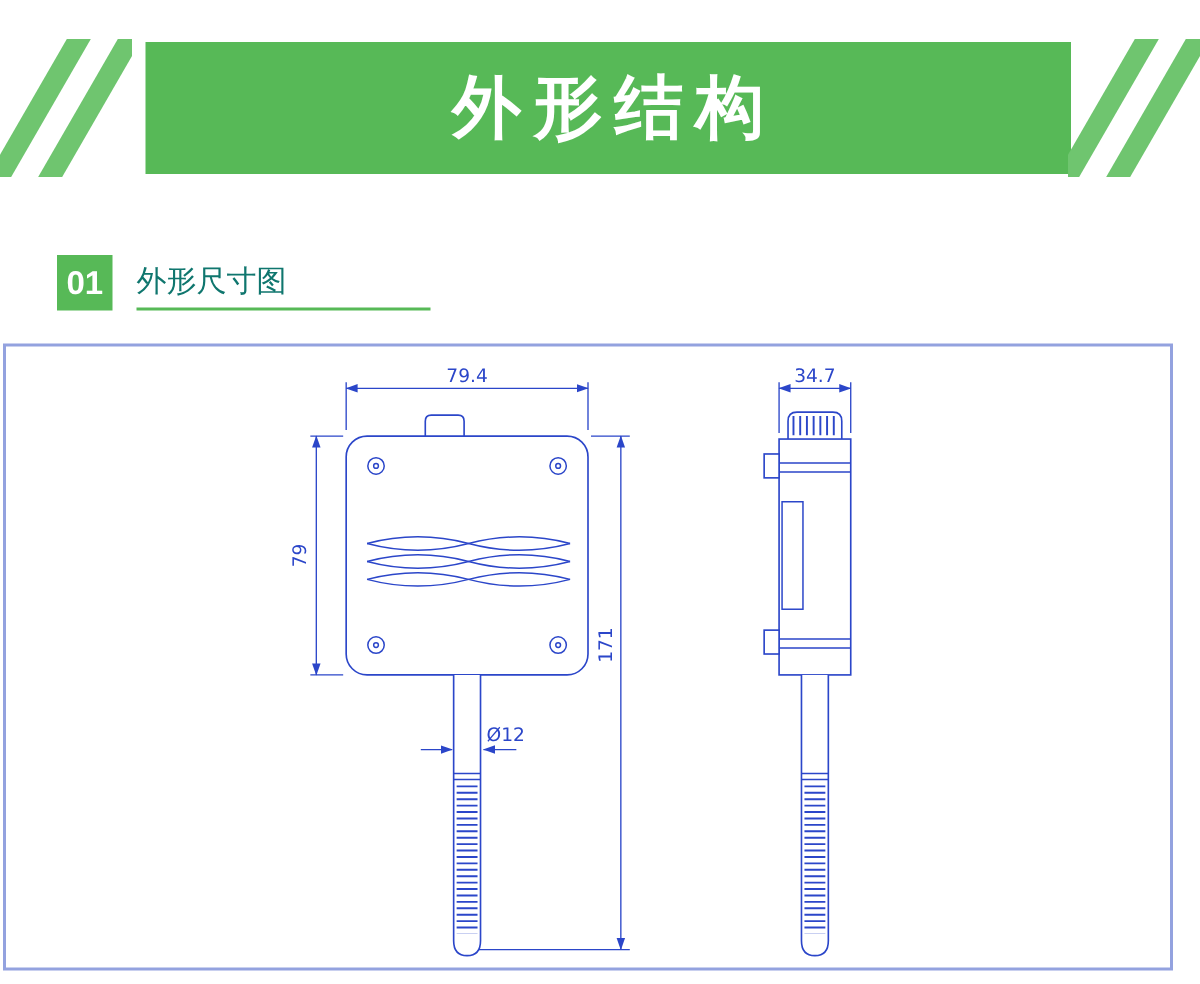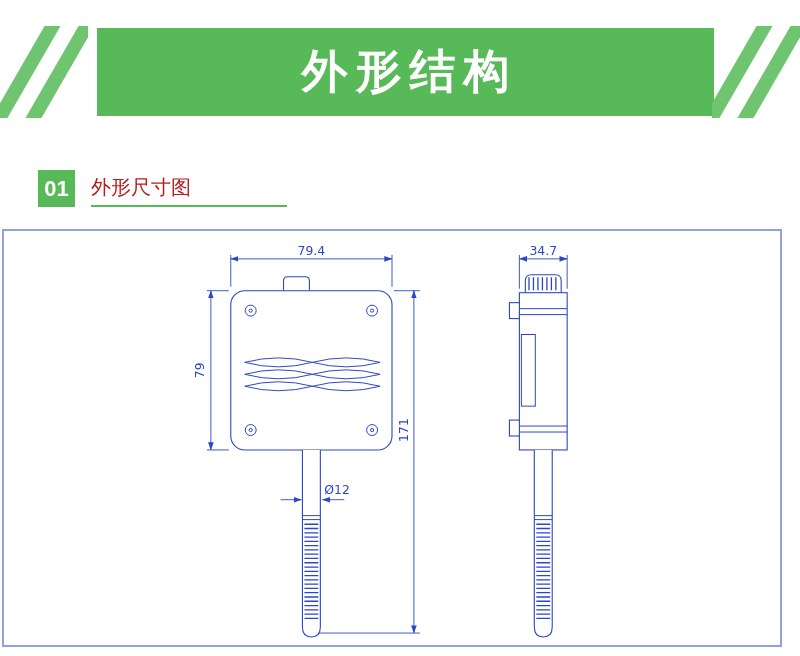--- a/index.html
+++ b/index.html
@@ -26,21 +26,21 @@
   .section{display:flex;align-items:stretch;margin:20px 10px 0 10px;height:37px;padding-left:28px;}
   .badge{
     width:37px;height:37px;background:#57B957;color:#ffffff;
     display:flex;align-items:center;justify-content:center;
     font-size:22px;font-weight:bold;flex:0 0 auto;
   }
   .sec-title-wrap{
     margin-left:16px;width:196px;display:flex;align-items:center;
     border-bottom:2px solid #57B957;
   }
-  .sec-title{font-size:20px;color:#b91c1c;text-align:center;}
+  .sec-title{font-size:20px;color:#0f766e;text-align:center;}
   
   .panel{
     margin:22px 10px 0 2px;width:776px;height:414px;
     border:2px solid #93A2DF;background:#ffffff;
   }
   svg text{font-size:12.5px;fill:#2B46C9;font-family:"DejaVu Sans","Liberation Sans",sans-serif;}
   .ln{stroke:#2B46C9;stroke-width:1;fill:none;}
   .shape{stroke:#2B46C9;stroke-width:1.1;fill:#ffffff;}
   .dim{stroke:#2B46C9;stroke-width:0.9;fill:none;}
   .vent{stroke:#2B46C9;stroke-width:14;stroke-dasharray:1.3 3;fill:none;}

